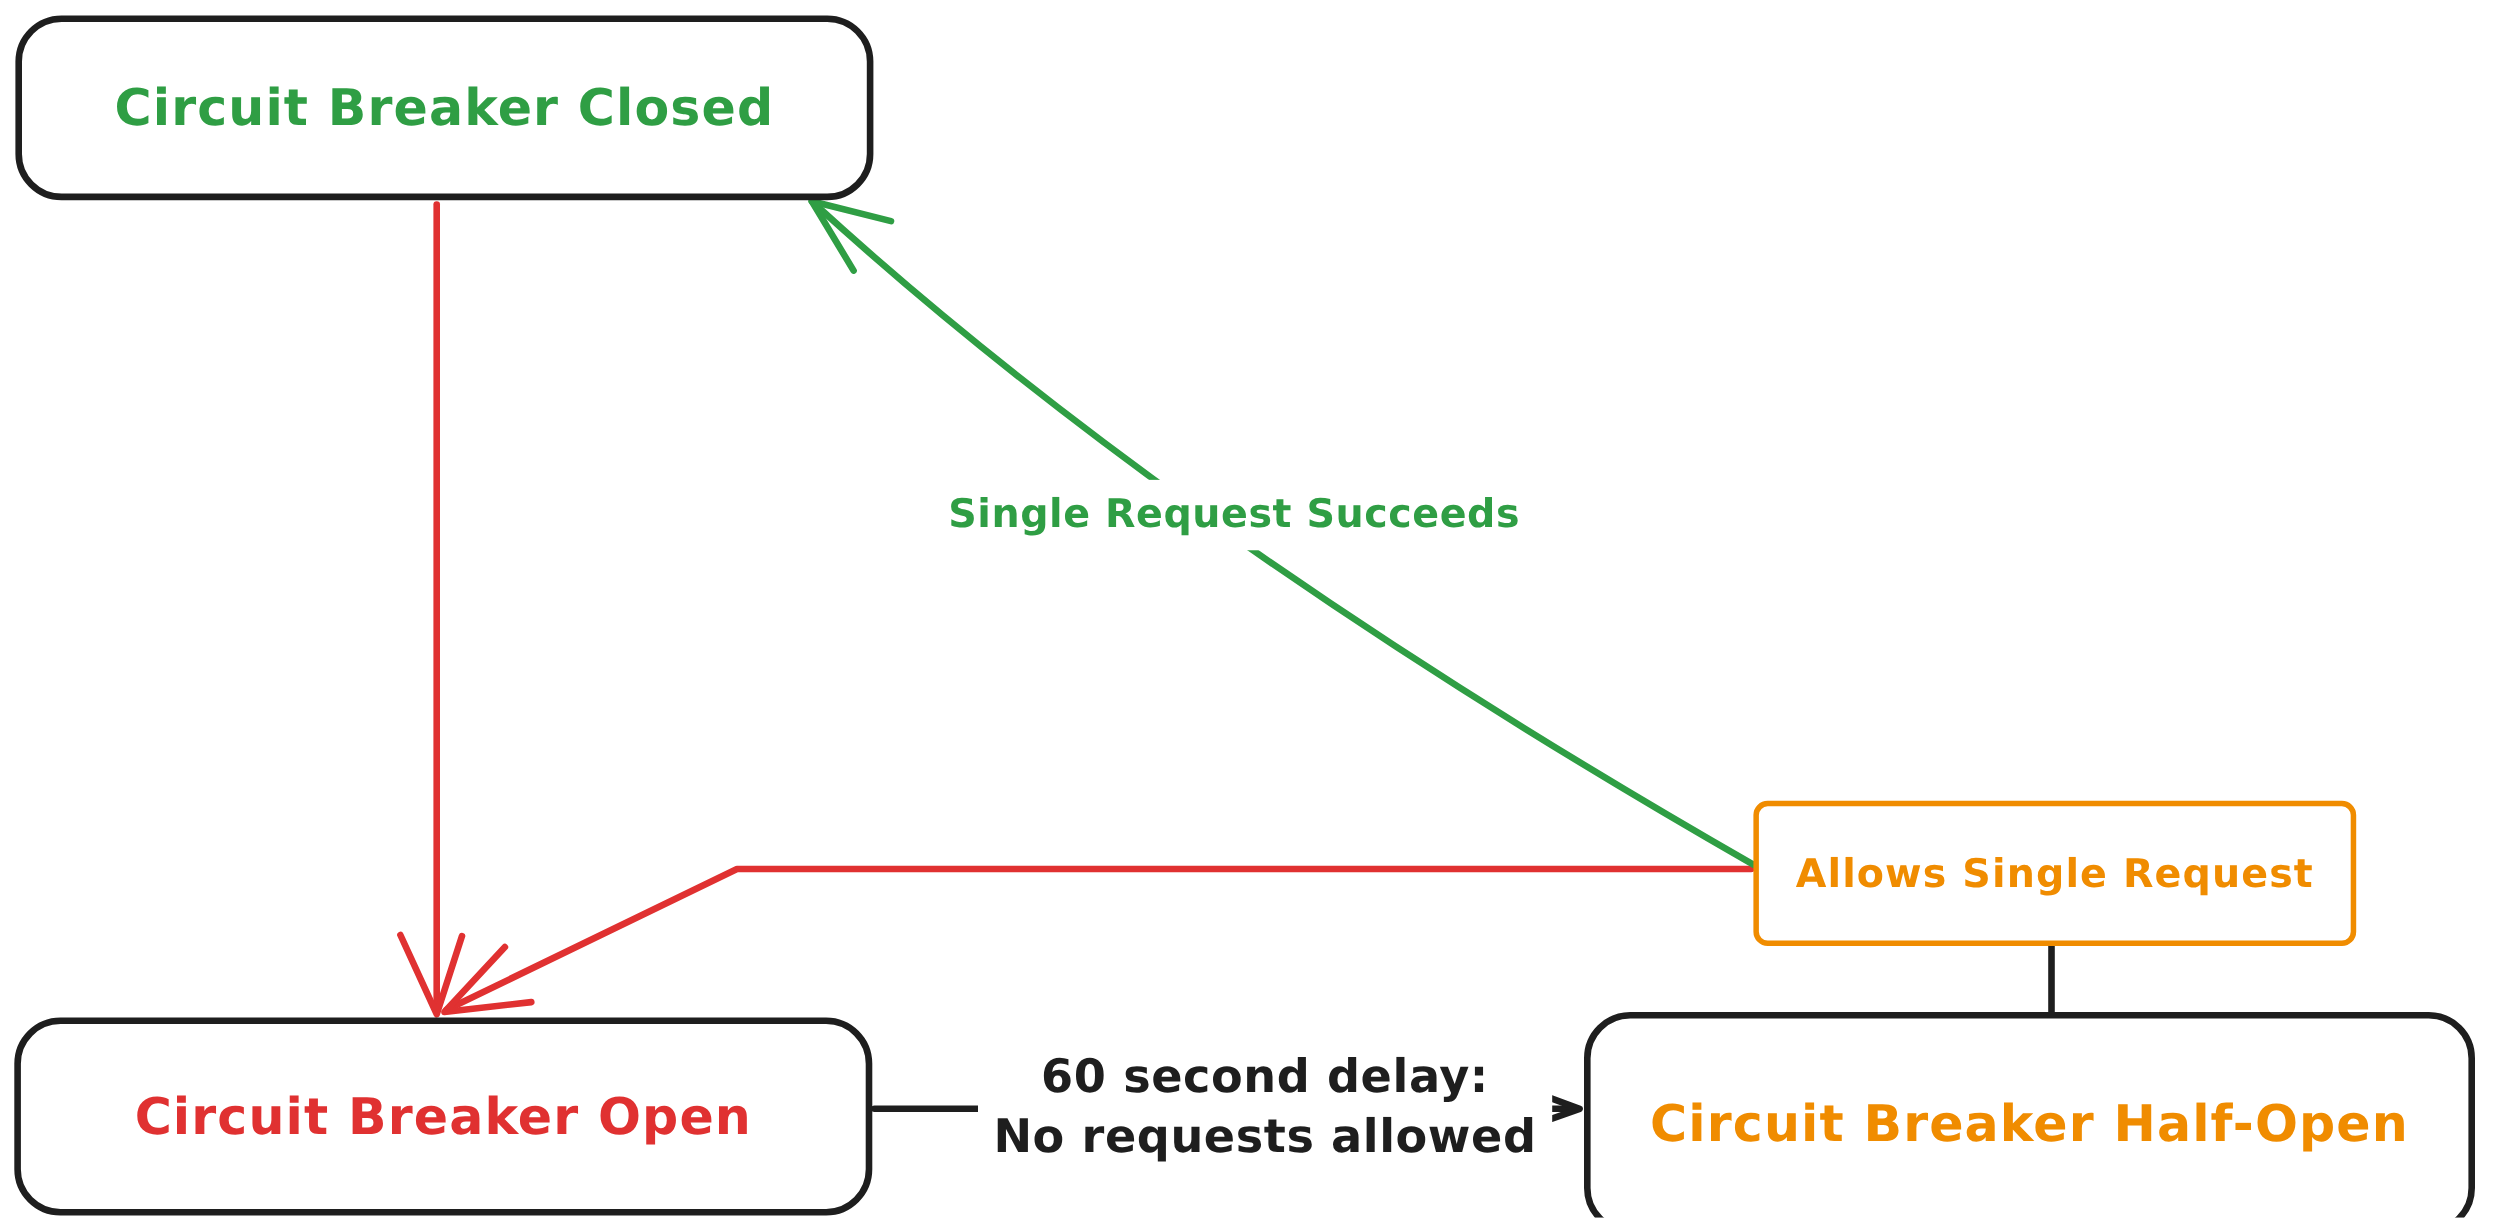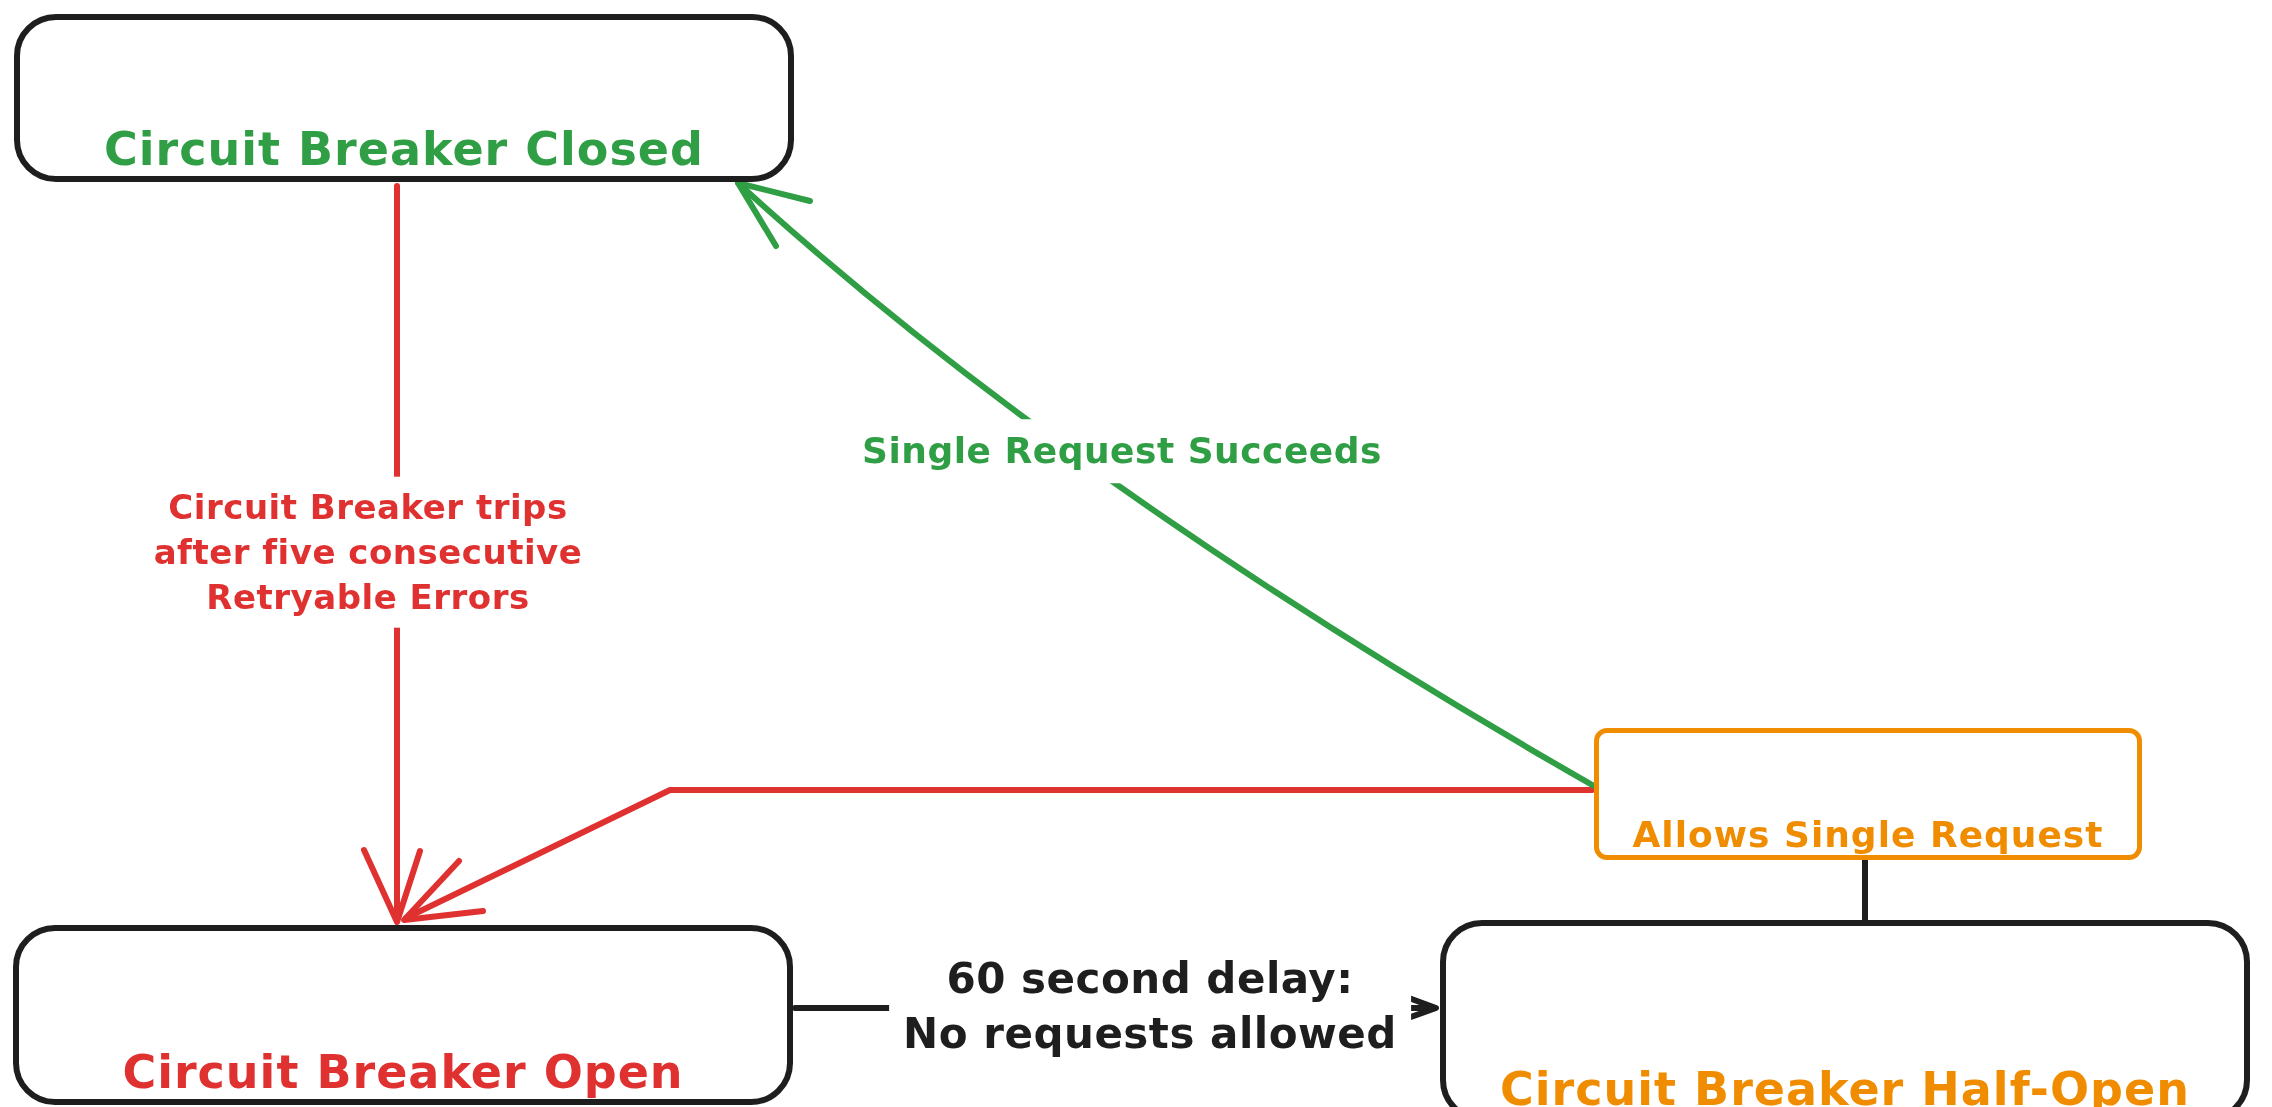--- a/index.html
+++ b/index.html
@@ -31,21 +31,21 @@
   .stroke-green { stroke: var(--green); }
   .stroke-black { stroke: var(--black); }
 
   .node {
     position: absolute;
     box-sizing: border-box;
     background: #ffffff;
     border: 6px solid var(--black);
     border-radius: 42px;
     display: flex;
-    align-items: flex-end;
+    align-items: center;
     justify-content: center;
     text-align: center;
   }
   .node-label {
     font-size: 46px;
     font-weight: bold;
     letter-spacing: 1px;
     white-space: nowrap;
   }
   .node-closed   { left: 14px;   top: 14px;  width: 780px; height: 168px; }
@@ -69,21 +69,21 @@
     background: #ffffff;
     padding: 8px 14px;
     font-size: 36px;
     font-weight: bold;
     letter-spacing: 0.5px;
     text-align: center;
     line-height: 1.32;
     white-space: nowrap;
   }
   .label-trip    { left: 368px;  top: 552px;  font-size: 34px; }
-  .label-succeed { left: 1122px; top: 451px; }
+  .label-succeed { left: 1122px; top: 468px; }
   .label-fail    { left: 1155px; top: 790px; }
   .label-delay   { left: 1150px; top: 1006px; font-size: 42px; }
 </style>
 </head>
 <body>
 
 <div class="canvas">
 
   <svg class="edges" viewBox="0 0 2272 1107">
 
@@ -111,25 +111,20 @@
   </div>
 
   <div class="node node-halfopen">
     <span class="node-label text-orange">Circuit Breaker Half-Open</span>
   </div>
 
   <div class="node node-allows">
     <span class="node-label text-orange">Allows Single Request</span>
   </div>
 
-  <div class="edge-label label-trip text-red">
-    <div>Circuit Breaker trips</div>
-    <div>after five consecutive</div>
-    <div>Retryable Errors</div>
-  </div>
 
   <div class="edge-label label-succeed text-green">Single Request Succeeds</div>
 
 
   <div class="edge-label label-delay text-black">
     <div>60 second delay:</div>
     <div>No requests allowed</div>
   </div>
 
 </div>

